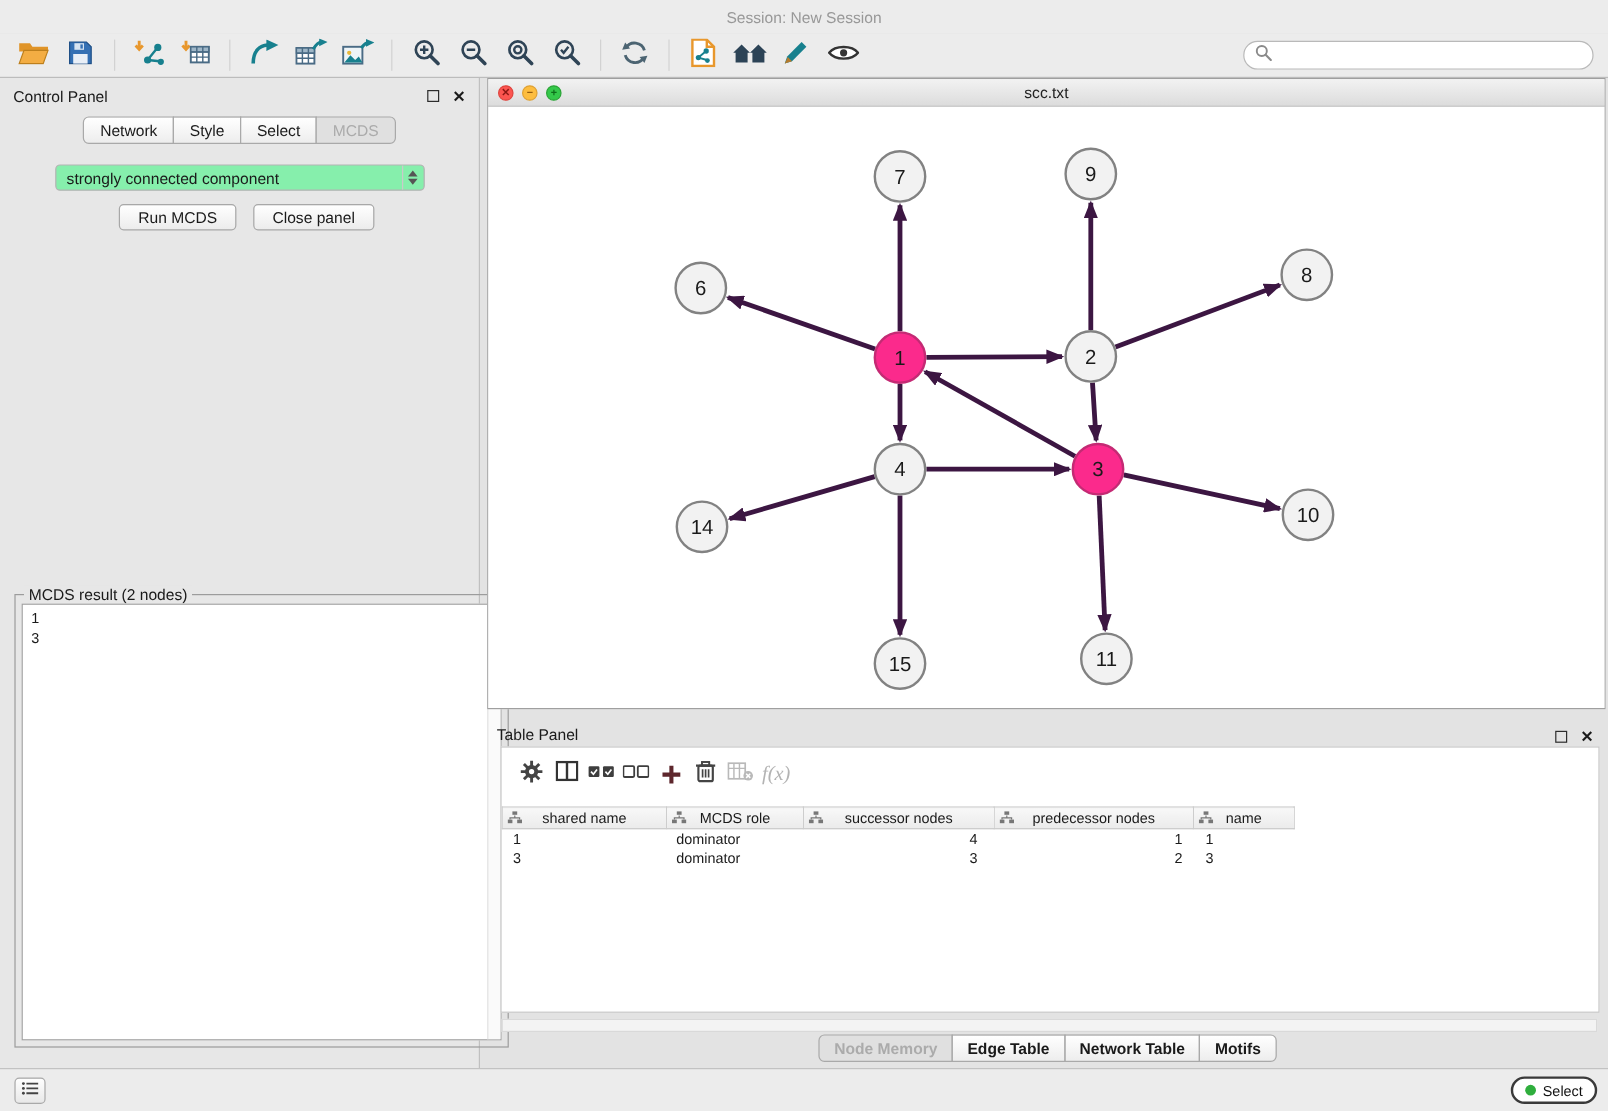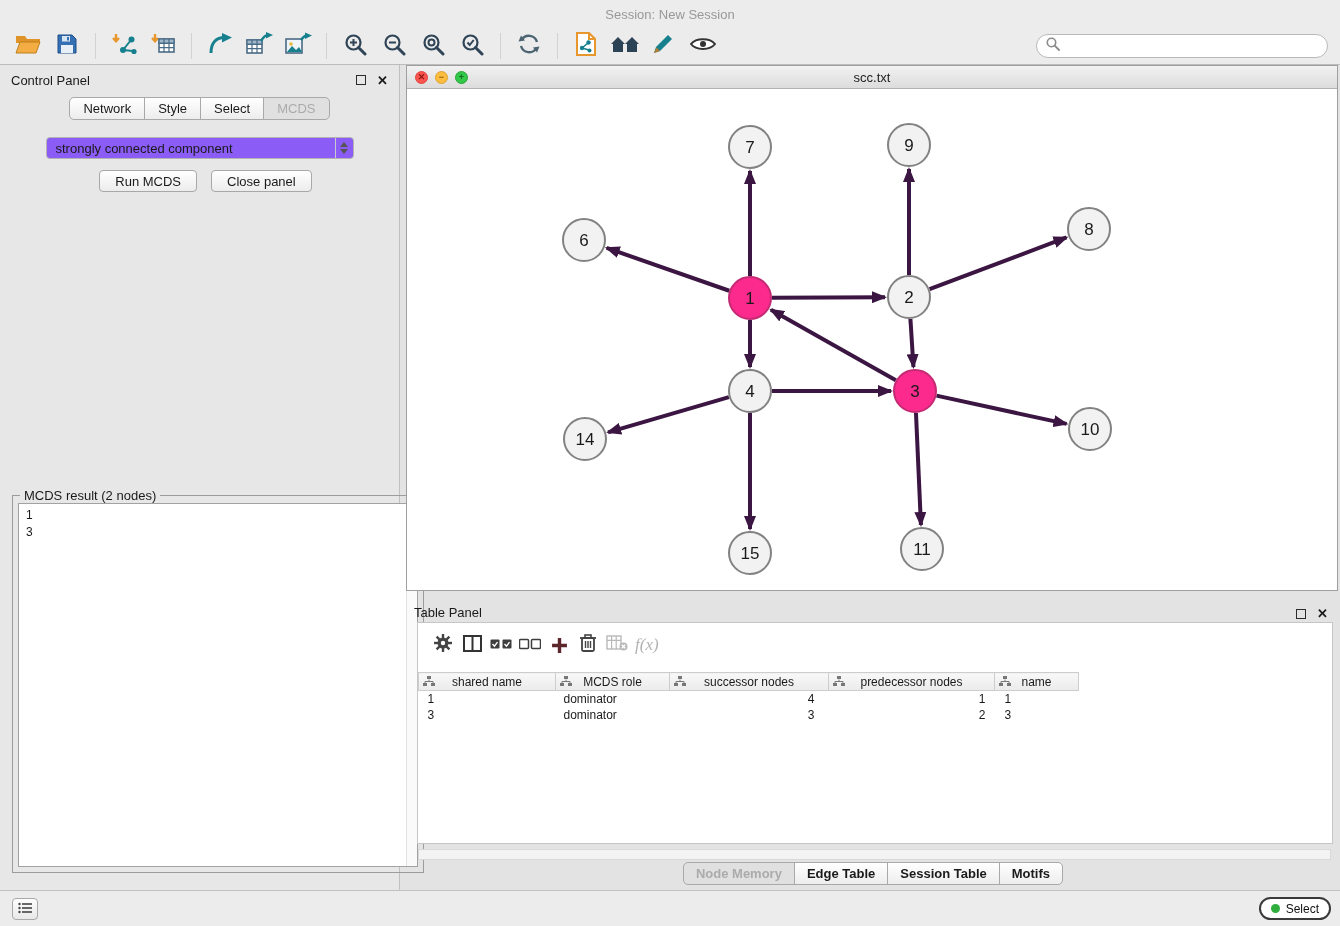--- a/index.html
+++ b/index.html
@@ -28,21 +28,21 @@
   .float-btn { width: 10px; height: 10px; border: 1.6px solid #2c2c2c; display: inline-block; }
   .close-btn { font-size: 13px; font-weight: bold; color: #1a1a1a; line-height: 1; }
   .tabs-row { display: flex; justify-content: center; margin-top: 2px; }
   .tab { border: 1px solid #a9a9a9; margin-left: -1px; padding: 3px 13px; font-size: 13px; color: #1a1a1a;
     background: linear-gradient(#ffffff, #ededed); white-space: nowrap; }
   .tab:first-child { border-radius: 5px 0 0 5px; margin-left: 0; }
   .tab:last-child { border-radius: 0 5px 5px 0; }
   .tab.active { background: #e0e0e0; color: #ababab; }
   .cp-content { margin-top: 17px; text-align: center; }
   .opt-label { font-size: 13px; color: #1a1a1a; }
-  .dropdown { width: 308px; height: 22px; margin: 9px auto 0; background: #8b5cf6; border: 1px solid #b3b3b3;
+  .dropdown { width: 308px; height: 22px; margin: 9px auto 0; background: #86efac; border: 1px solid #b3b3b3;
     border-radius: 4px; display: flex; align-items: center; padding-left: 9px; font-size: 13px; color: #1a1a1a; }
   .stepper { margin-left: auto; width: 18px; height: 100%; border-left: 1px solid #cacaca;
     display: flex; flex-direction: column; align-items: center; justify-content: center; gap: 2px; }
   .tri-up { width: 0; height: 0; border-left: 4px solid transparent; border-right: 4px solid transparent; border-bottom: 5px solid #555; }
   .tri-down { width: 0; height: 0; border-left: 4px solid transparent; border-right: 4px solid transparent; border-top: 5px solid #555; }
   .btn-row { margin-top: 11px; display: flex; justify-content: center; gap: 14px; padding-left: 12px; }
   .btn { height: 22px; padding: 0 15px; border: 1px solid #a8a8a8; border-radius: 4px; font-size: 13px;
     color: #1a1a1a; background: linear-gradient(#ffffff, #ececec); display: flex; align-items: center; }
   .result-box { position: absolute; left: 12px; top: 430px; width: 412px; height: 378px; border: 1px solid #9c9c9c; }
   .result-title { position: absolute; top: -8px; left: 7px; background: #e7e7e7; padding: 0 4px; font-size: 13px; color: #1a1a1a; }
@@ -493,21 +493,21 @@
               <td class="c4">3</td>
               <td></td>
             </tr>
           </tbody>
       </table>
     </div>
     <div class="tp-scroll"></div>
     <div class="tp-tabs">
       <span class="tab active">Node Memory</span>
       <span class="tab">Edge Table</span>
-      <span class="tab">Session Table</span>
+      <span class="tab">Network Table</span>
       <span class="tab">Motifs</span>
     </div>
   </div>
 
   <div class="statusbar">
     <span class="list-btn">
       <span><svg width="14" height="12" viewBox="0 0 14 12">
             <circle cx="1.5" cy="2" r="1.2" fill="#444"></circle>
             <line x1="4" y1="2" x2="14" y2="2" stroke="#444" stroke-width="1.6"></line>
             <circle cx="1.5" cy="6" r="1.2" fill="#444"></circle>

